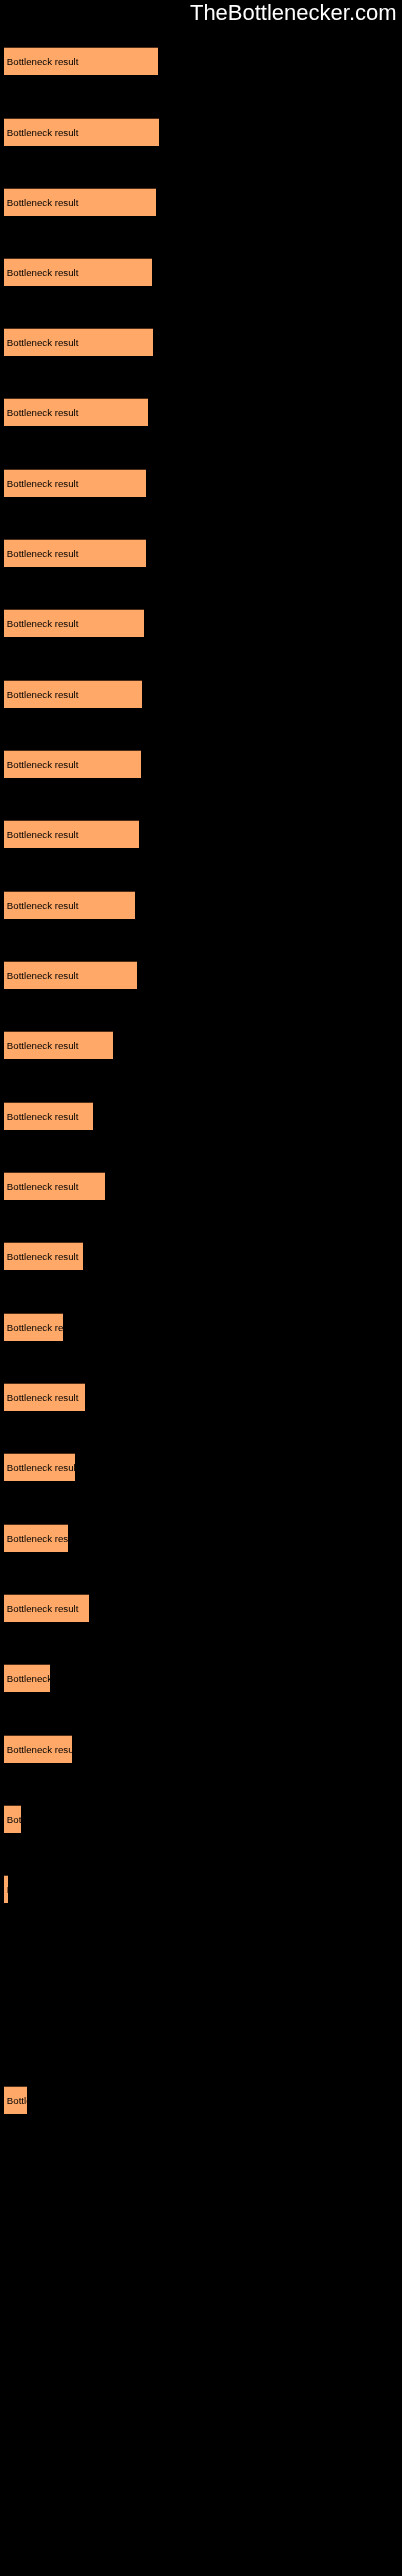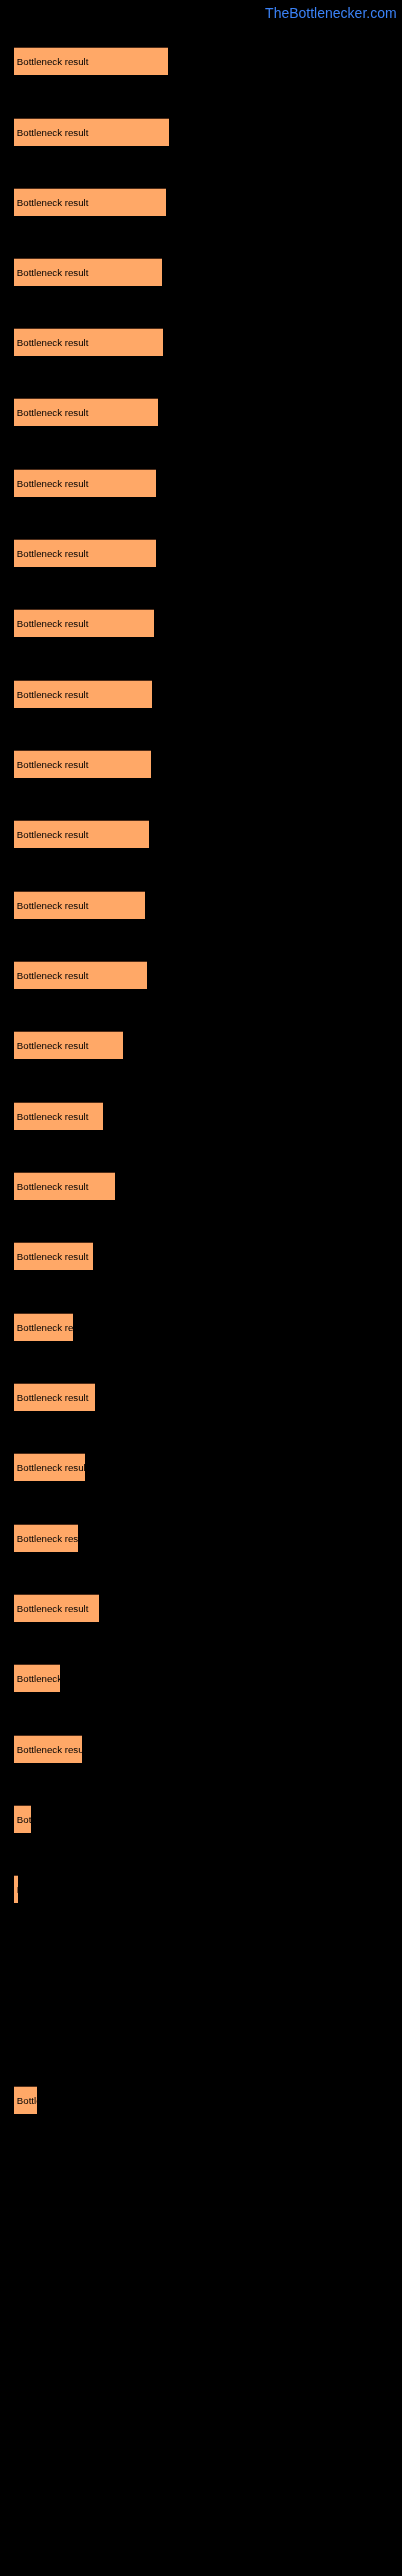--- a/index.html
+++ b/index.html
@@ -20,30 +20,30 @@
     left: 0;
     top: 0;
     width: 403px;
     height: 2576px;
     background: #000000;
   }
   .watermark {
     position: absolute;
     right: 6.4px;
     top: 1.6px;
-    color: #3b82f6;
-    font-size: 14px;
+    color: #ffffff;
+    font-size: 22px;
     font-family: "Liberation Sans", sans-serif;
     letter-spacing: 0px;
     white-space: nowrap;
     line-height: 22.5px;
   }
   .bars-layer {
     position: absolute;
-    left: 12px;
+    left: 2px;
     top: 0;
     width: 380px;
     height: 2576px;
   }
   .bar {
     position: absolute;
     left: 1.6px;
     box-sizing: border-box;
     background: #ffa867;
     border-top: 1.6px solid #4d2c18;

